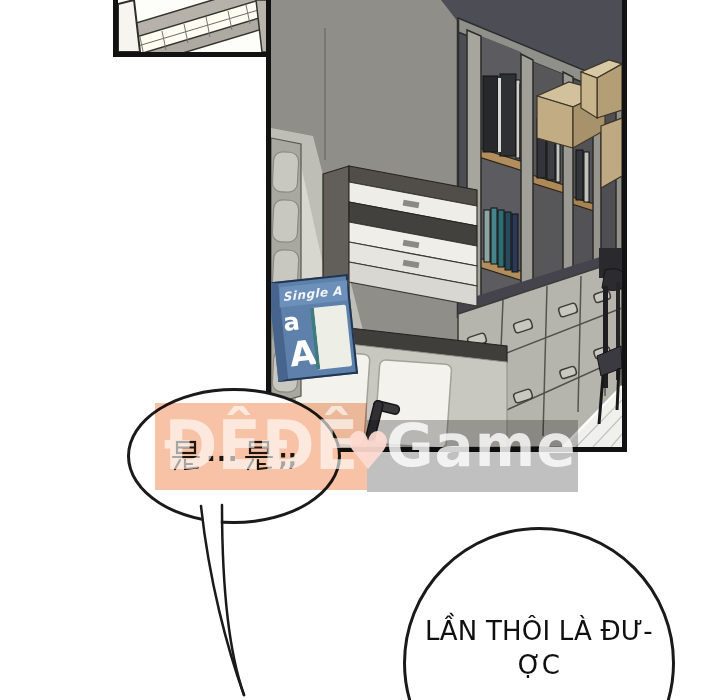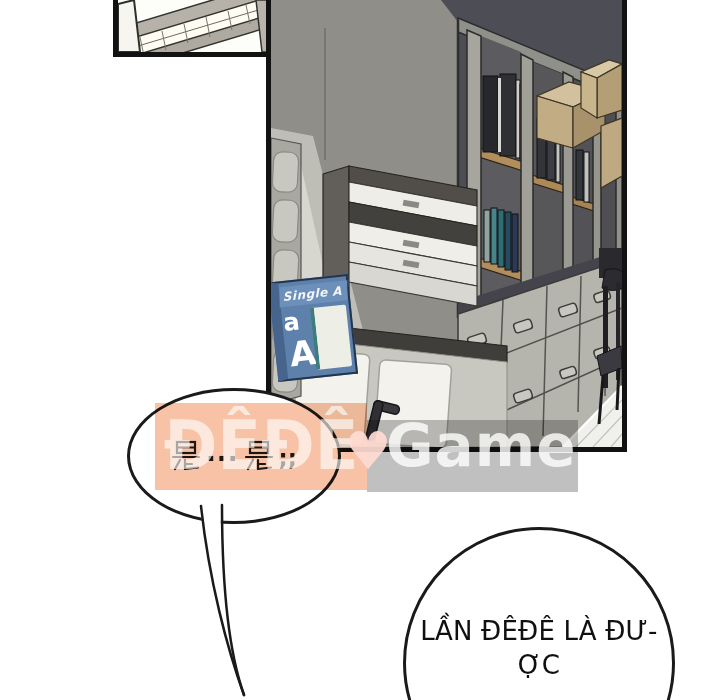--- a/index.html
+++ b/index.html
@@ -246,21 +246,21 @@
   </div>
 
   <svg id="tail-svg" width="720" height="700" viewBox="0 0 720 700">
     <path d="M200,504 C208,578 226,646 245,696 L240,697 C222,648 220,580 221,504 Z" fill="#ffffff"></path>
     <path d="M201,506 C209,580 227,648 244,695" stroke="#1a1a1a" stroke-width="2.5" fill="none" stroke-linecap="round"></path>
     <path d="M222,505 C222,580 228,650 244,695" stroke="#1a1a1a" stroke-width="2.5" fill="none" stroke-linecap="round"></path>
   </svg>
 
   <div id="bubble-2" class="bubble">
     <div class="txt">
-      <div>LẦN ĐÊĐÊ LÀ ĐƯ-</div>
+      <div>LẦN THÔI LÀ ĐƯ-</div>
       <div>ỢC</div>
     </div>
   </div>
 
   <div id="wm-band-salmon" class="wm"></div>
   <div id="wm-band-gray" class="wm"></div>
   <div id="wm-left" class="wm">ĐÊĐÊ</div>
   <div id="wm-heart" class="wm">♥</div>
   <div id="wm-right" class="wm">Game</div>
 

